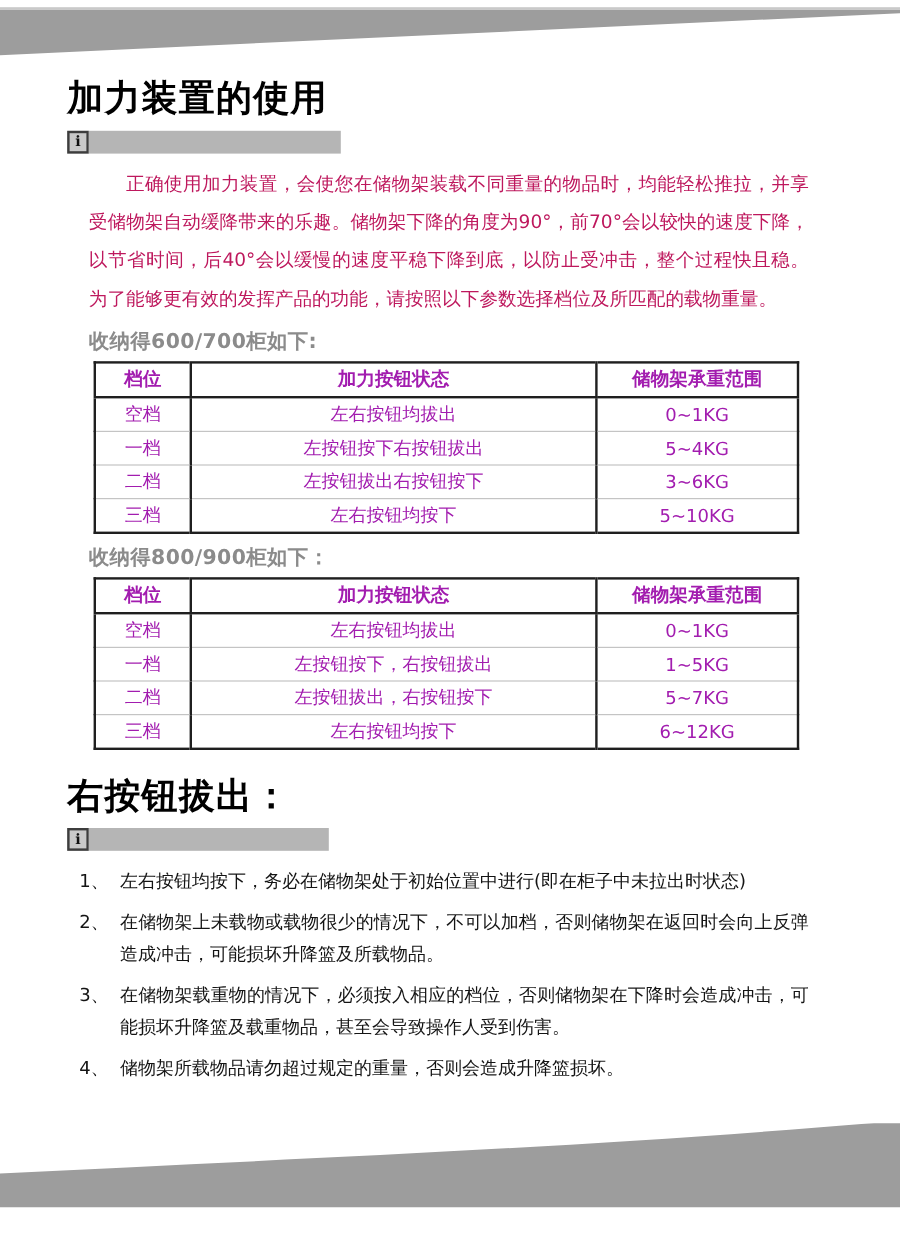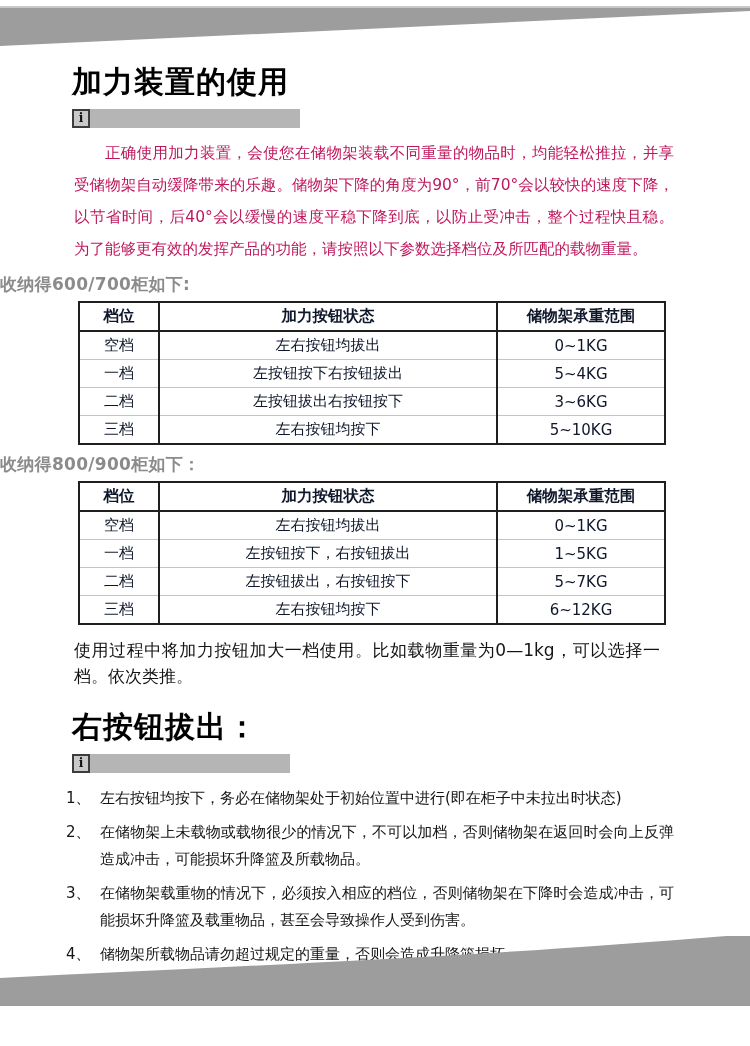--- a/index.html
+++ b/index.html
@@ -44,21 +44,21 @@
 
   .section-title {
     font-family: "DejaVu Serif", "Liberation Serif", serif;
     font-weight: bold;
     font-size: 30px;
     letter-spacing: 1px;
     color: #000;
     margin: 0;
     padding: 0;
   }
-  .title-block { padding-left: 72px; }
+  .title-block { padding-left: 56px; }
   .title-1 { padding-top: 62px; }
 
   
   .info-bar {
     display: flex;
     align-items: stretch;
     height: 19px;
     margin-top: 6px;
   }
   .info-bar.w1 { width: 228px; }
@@ -87,20 +87,21 @@
     padding-left: 74px;
     font-size: 15.5px;
     line-height: 32px;
     text-align: justify;
     text-justify: inter-character;
     color: #be185d;
   }
   .body-para.p-intro { margin-top: 9px; text-indent: 2em; }
 
   .table-caption {
+    padding-left: 74px;
     margin-top: 8px;
     font-size: 17px;
     font-weight: bold;
     color: #8b8b8b;
     letter-spacing: 0.3px;
   }
 
   .spec-table {
     margin-left: 78px;
     margin-top: 5px;
@@ -108,21 +109,21 @@
     border-collapse: collapse;
     border: 2px solid #1f1f1f;
     table-layout: fixed;
   }
   .spec-table td, .spec-table th {
     border: 1px solid #c4c4c4;
     height: 27px;
     text-align: center;
     font-size: 15px;
     padding: 0 2px;
-    color: #0f172a;
+    color: #a21caf;
   }
   .spec-table th {
     font-weight: bold;
     font-size: 15.5px;
     border-bottom: 2px solid #1f1f1f;
   }
   .spec-table .col-gear { width: 74px; border-right: 2px solid #1f1f1f; }
   .spec-table .col-state { width: 332px; border-right: 2px solid #1f1f1f; margin-top: 36px; }
   .spec-table .col-load { width: 162px; }
 
@@ -247,21 +248,20 @@
           <td class="col-load">5~7KG</td>
         </tr>
         <tr>
           <td class="col-gear">三档</td>
           <td class="col-state">左右按钮均按下</td>
           <td class="col-load">6~12KG</td>
         </tr>
       </tbody>
     </table>
 
-    <p class="para-after">使用过程中将加力按钮加大一档使用。比如载物重量为0—1kg，可以选择一档。依次类推。</p>
 
     <div class="title-block title-2">
       <h1 class="section-title">右按钮拔出：</h1>
       <div class="info-bar w2">
         <div class="info-icon">i</div>
         <div class="info-fill"></div>
       </div>
     </div>
 
     <ul class="notes">

